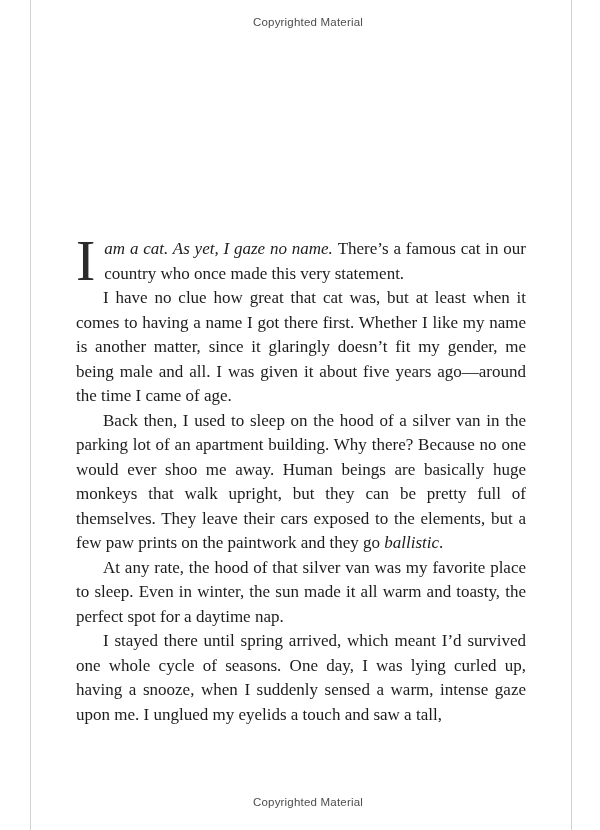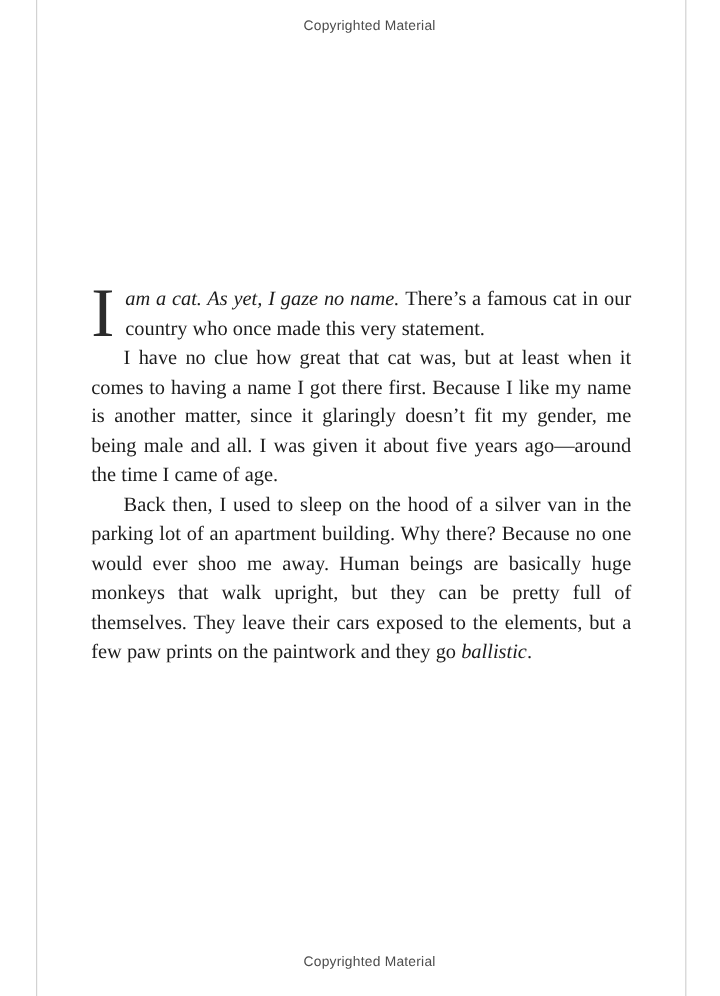--- a/index.html
+++ b/index.html
@@ -57,17 +57,19 @@
 </head>
 <body>
 
 <div class="page-edge edge-left"></div>
 <div class="page-edge edge-right"></div>
 
 <div class="notice top">Copyrighted Material</div>
 
 <div class="text-block" id="text-block">
     <p class="para first"><span class="dropcap">I</span><span class="italic">am a cat. As yet, I gaze no name. </span><span class="normal">There’s a famous cat in our country who once made this very statement.</span></p>
-    <p class="para"><span class="normal">I have no clue how great that cat was, but at least when it comes to having a name I got there first. Because I like my name is another matter, since it glaringly doesn’t fit my gender, me being male and all. I was given it about five years ago—around the time I came of age.</span></p>
+    <p class="para"><span class="normal">I have no clue how great that cat was, but at least when it comes to having a name I got there first. Whether I like my name is another matter, since it glaringly doesn’t fit my gender, me being male and all. I was given it about five years ago—around the time I came of age.</span></p>
     <p class="para"><span class="normal">Back then, I used to sleep on the hood of a silver van in the parking lot of an apartment building. Why there? Because no one would ever shoo me away. Human beings are basically huge monkeys that walk upright, but they can be pretty full of themselves. They leave their cars exposed to the elements, but a few paw prints on the paintwork and they go </span><span class="italic">ballistic</span><span class="normal">.</span></p>
+    <p class="para"><span class="normal">At any rate, the hood of that silver van was my favorite place to sleep. Even in winter, the sun made it all warm and toasty, the perfect spot for a daytime nap.</span></p>
+    <p class="para"><span class="normal">I stayed there until spring arrived, which meant I’d survived one whole cycle of seasons. One day, I was lying curled up, having a snooze, when I suddenly sensed a warm, intense gaze upon me. I unglued my eyelids a touch and saw a tall,</span></p>
   </div>
 
 <div class="notice bottom">Copyrighted Material</div>
 
 </body></html>

